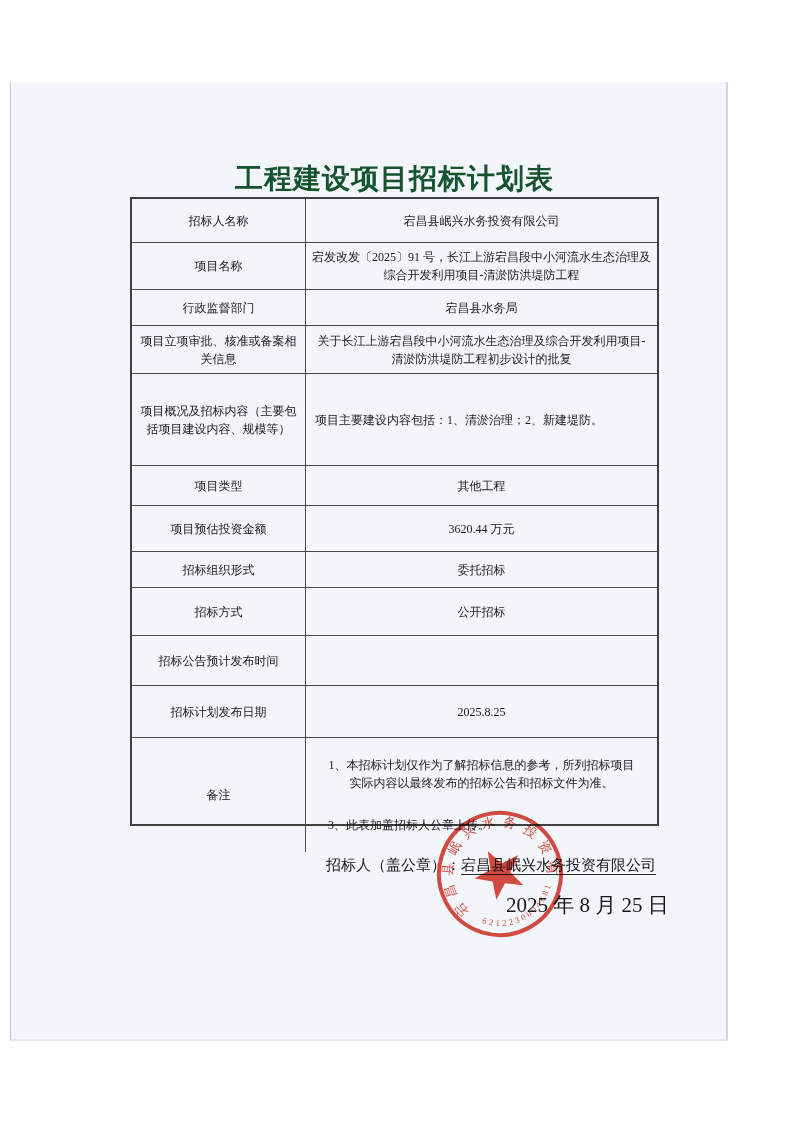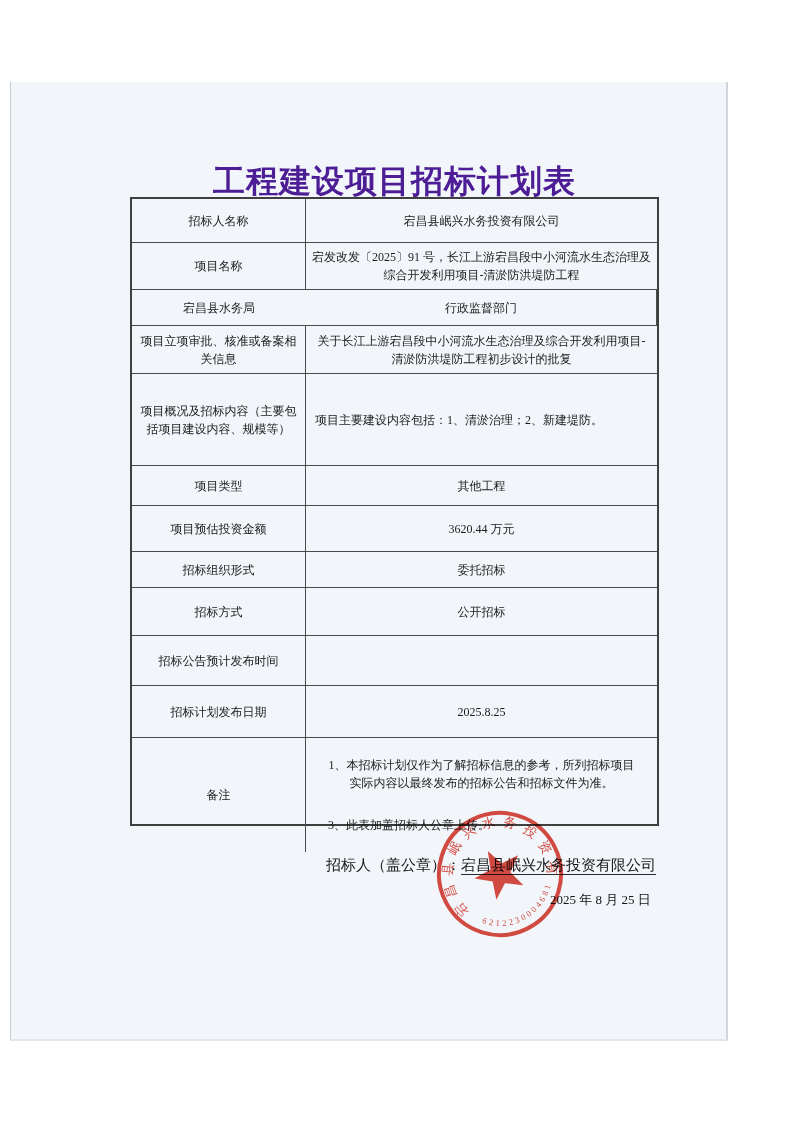--- a/index.html
+++ b/index.html
@@ -12,21 +12,21 @@
   .scan {
     position:absolute; left:10px; top:82px; width:718px; height:959px;
     background:#f2f5f9;
     border-left:1px solid #c6cbd1;
     border-right:2px solid #d2d6da;
     border-bottom:2px solid #e3e7eb;
   }
 
   .doc-title {
     position:absolute; left:130px; top:160px; width:529px;
-    text-align:center; font-size:32px; font-weight:bold; letter-spacing:1px; color:#4c1d95;
+    text-align:center; font-size:28px; font-weight:bold; letter-spacing:1px; color:#14532d;
   }
 
   .table {
     position:absolute; left:130px; top:197px; width:529px;
     border:2px solid #3f3f3f;
   }
   .trow { display:grid; grid-template-columns:174px 1fr; border-top:1.5px solid #4a4a4a; }
   .trow:first-child { border-top:none; }
   .cell { display:flex; align-items:center; justify-content:center; text-align:center;
           font-size:12px; line-height:1.5; padding:2px 6px; color:#1b1b1b; }
@@ -34,21 +34,21 @@
   .cell.left { justify-content:flex-start; text-align:center; padding-left:9px; }
   .cell.remark { flex-direction:column; align-items:flex-start; justify-content:center; padding:6px 10px; }
   .cell.remark p { margin:12px; }
 
   .r1{height:43px}.r2{height:47px}.r3{height:36px}.r4{height:48px}.r5{height:92px}
   .r6{height:40px}.r7{height:46px}.r8{height:36px}.r9{height:48px}.r10{height:50px}
   .r11{height:52px}.r12{height:87px}
 
   .sig-line { position:absolute; left:316px; top:856px; font-size:15px; color:#161616; white-space:nowrap;margin-left:10px; }
   .sig-company { border-bottom:1.5px solid #2a2a2a; padding-bottom:1px; }
-  .sig-date { position:absolute; left:506px; top:891px; font-size:13px; color:#161616; white-space:nowrap;margin-left:44px; }
+  .sig-date { position:absolute; left:506px; top:891px; font-size:21px; color:#161616; white-space:nowrap; }
 
   .stamp { position:absolute; left:420px; top:792px; mix-blend-mode:multiply; opacity:.88; }
   .stamp text { font-family:"Liberation Serif","DejaVu Serif",serif; }
 </style>
 </head>
 <body>
 
 <div class="page">
   <div class="scan"></div>
 
@@ -57,22 +57,22 @@
   <div class="table">
     <div class="trow r1">
       <div class="cell label">招标人名称</div>
       <div class="cell value">宕昌县岷兴水务投资有限公司</div>
     </div>
     <div class="trow r2">
       <div class="cell label">项目名称</div>
       <div class="cell value">宕发改发〔2025〕91 号，长江上游宕昌段中小河流水生态治理及综合开发利用项目-清淤防洪堤防工程</div>
     </div>
     <div class="trow r3">
+      <div class="cell label">行政监督部门</div>
       <div class="cell value">宕昌县水务局</div>
-      <div class="cell label">行政监督部门</div>
     </div>
     <div class="trow r4">
       <div class="cell label">项目立项审批、核准或备案相关信息</div>
       <div class="cell value">关于长江上游宕昌段中小河流水生态治理及综合开发利用项目-清淤防洪堤防工程初步设计的批复</div>
     </div>
     <div class="trow r5">
       <div class="cell label">项目概况及招标内容（主要包括项目建设内容、规模等）</div>
       <div class="cell value left">项目主要建设内容包括：1、清淤治理；2、新建堤防。</div>
     </div>
     <div class="trow r6">

